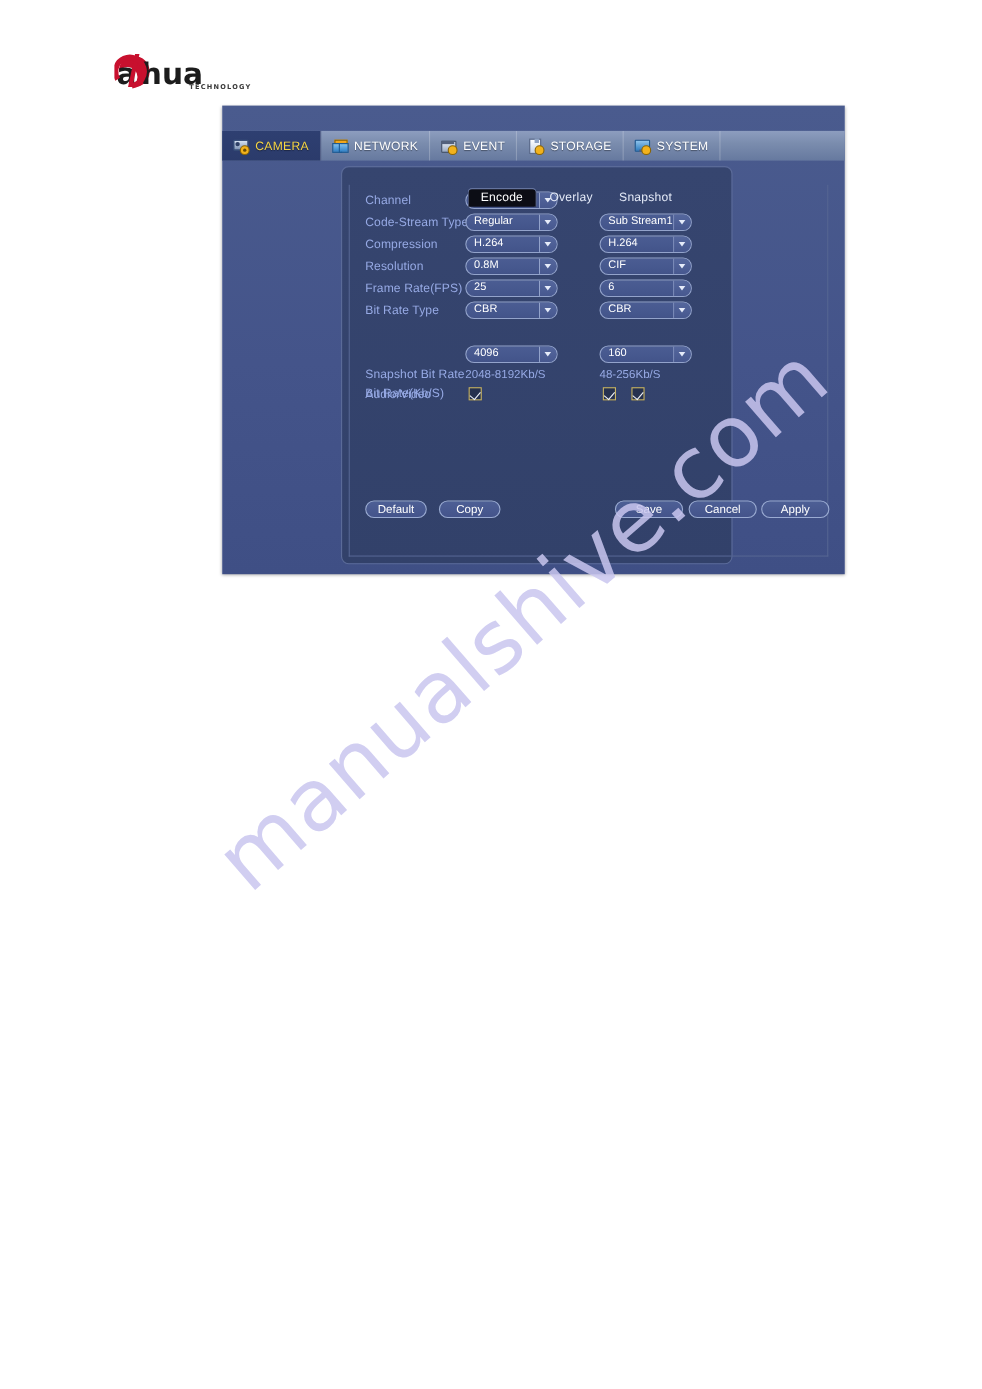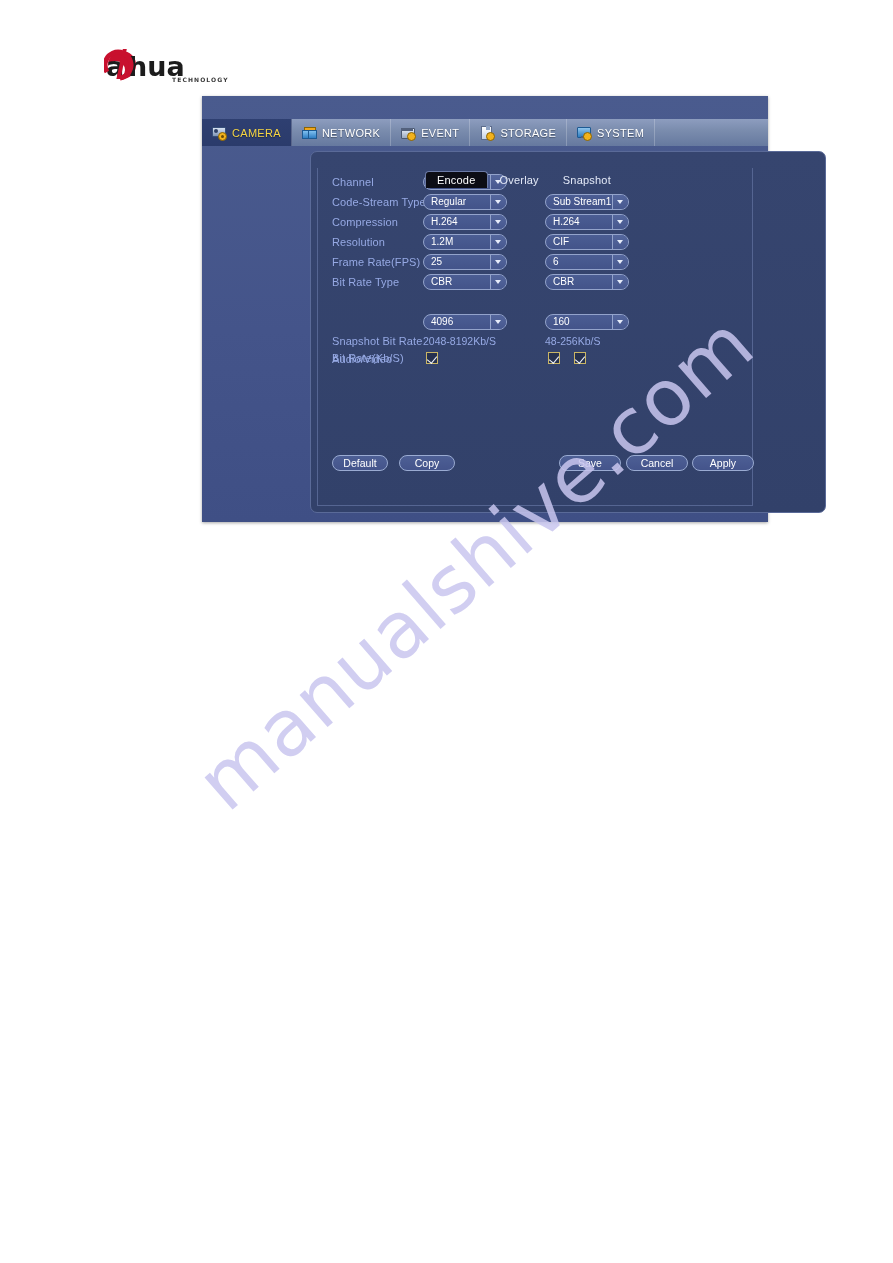--- a/index.html
+++ b/index.html
@@ -177,21 +177,21 @@
   .side-item.selected {
     background: #0b0b14;
     color: #f6d84c;
     width: 100px;
   }
 
   
   #content-panel {
     position: absolute;
     left: 108px; top: 5px;
-    width: 516px;
+    width: 356px;
     height: 362px;
     background: linear-gradient(180deg,#36456f 0%, #32416a 100%);
     border: 1px solid #5a6a98;
     border-radius: 7px;
     box-sizing: border-box;
   }
   #inner-frame {
     position: absolute;
     left: 6px; top: 16px;
     width: 436px;
@@ -424,21 +424,21 @@
           <span class="sel-val">H.264</span>
           <span class="sel-arrow"></span>
         </div>
         <div class="sel" style="left:234px; top:62px; width:84px;">
           <span class="sel-val">H.264</span>
           <span class="sel-arrow"></span>
         </div>
 
         <div class="lbl" style="top:82px;">Resolution</div>
         <div class="sel" style="left:112px; top:82px; width:84px;">
-          <span class="sel-val">1.2M</span>
+          <span class="sel-val">0.8M</span>
           <span class="sel-arrow"></span>
         </div>
         <div class="sel" style="left:234px; top:82px; width:84px;">
           <span class="sel-val">CIF</span>
           <span class="sel-arrow"></span>
         </div>
 
         <div class="lbl" style="top:102px;">Frame Rate(FPS)</div>
         <div class="sel" style="left:112px; top:102px; width:84px;">
           <span class="sel-val">25</span>

